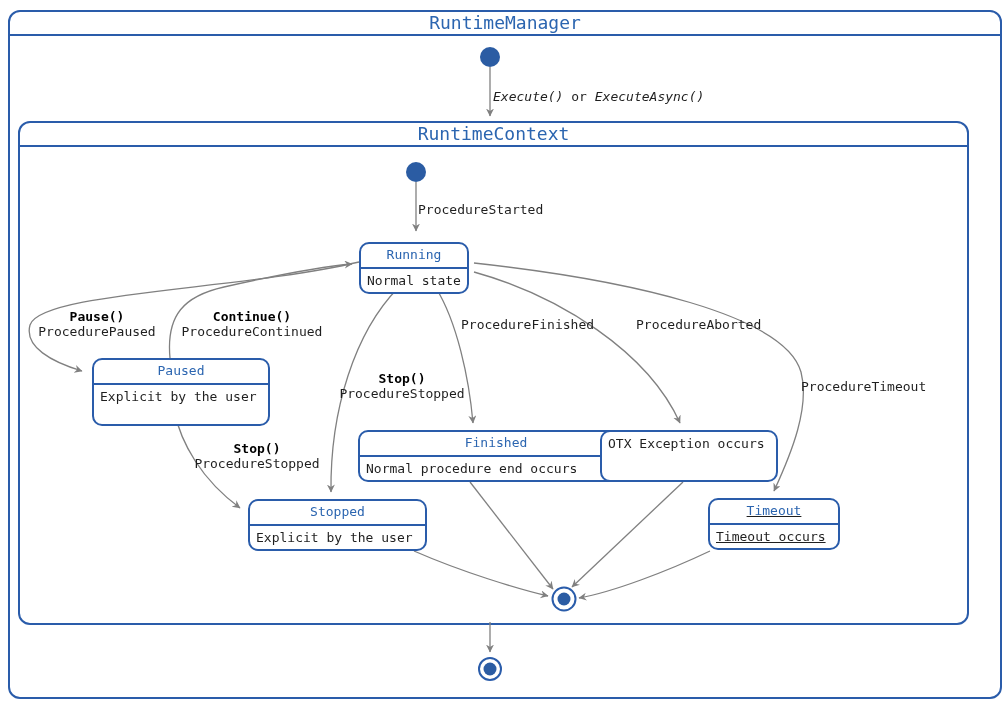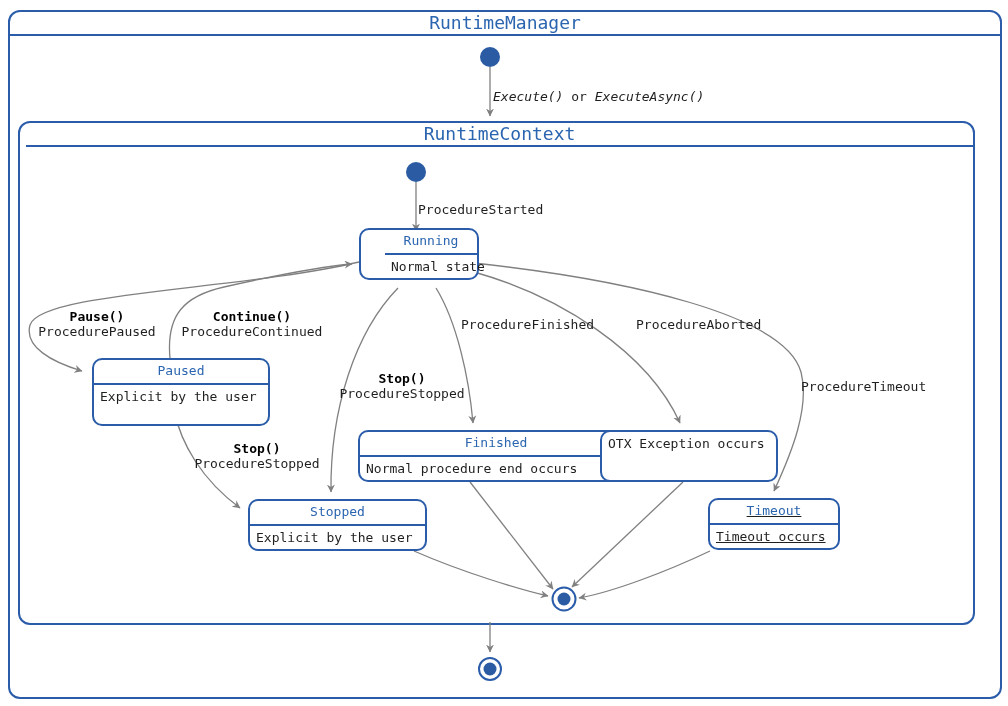--- a/index.html
+++ b/index.html
@@ -42,21 +42,21 @@
   .it{font-style:italic;}
 </style>
 </head>
 <body>
 
 <div class="canvas">
 
   <div class="frame" style="left:8px;top:10px;width:990px;height:685px;">
     <div class="frame-title">RuntimeManager</div>
   </div>
-  <div class="frame" style="left:18px;top:121px;width:947px;height:500px;padding-left:6px;">
+  <div class="frame" style="left:18px;top:121px;width:947px;height:500px;">
     <div class="frame-title">RuntimeContext</div>
   </div>
 
   <svg class="edges" width="1008" height="706">
     <defs>
       <marker id="ah" markerUnits="userSpaceOnUse" markerWidth="10" markerHeight="10" refX="7.5" refY="4" orient="auto">
         <path class="arrowhead" d="M 0 0 L 8 4 L 0 8 L 2.6 4 Z"></path>
       </marker>
     </defs>
 
@@ -78,21 +78,21 @@
     <circle class="init" cx="490" cy="57" r="10"></circle>
     <circle class="init" cx="416" cy="172" r="10"></circle>
 
     <circle class="final-ring" cx="564" cy="599" r="11.5"></circle>
     <circle class="final-dot" cx="564" cy="599" r="6.5"></circle>
 
     <circle class="final-ring" cx="490" cy="669" r="11"></circle>
     <circle class="final-dot" cx="490" cy="669" r="6.5"></circle>
   </svg>
 
-  <div class="state" style="left:359px;top:228px;width:120px;height:52px;padding-left:24px;">
+  <div class="state" style="left:359px;top:242px;width:110px;height:52px;">
     <div class="state-title">Running</div>
     <div class="state-body">Normal state</div>
   </div>
 
   <div class="state" style="left:92px;top:358px;width:178px;height:68px;">
     <div class="state-title">Paused</div>
     <div class="state-body">Explicit by the user</div>
   </div>
 
   <div class="state" style="left:358px;top:430px;width:276px;height:52px;">

